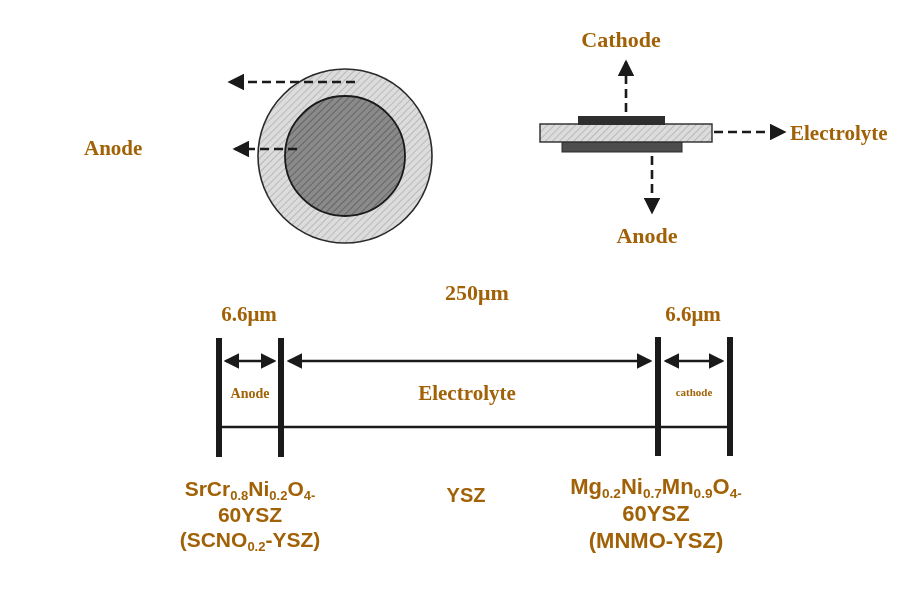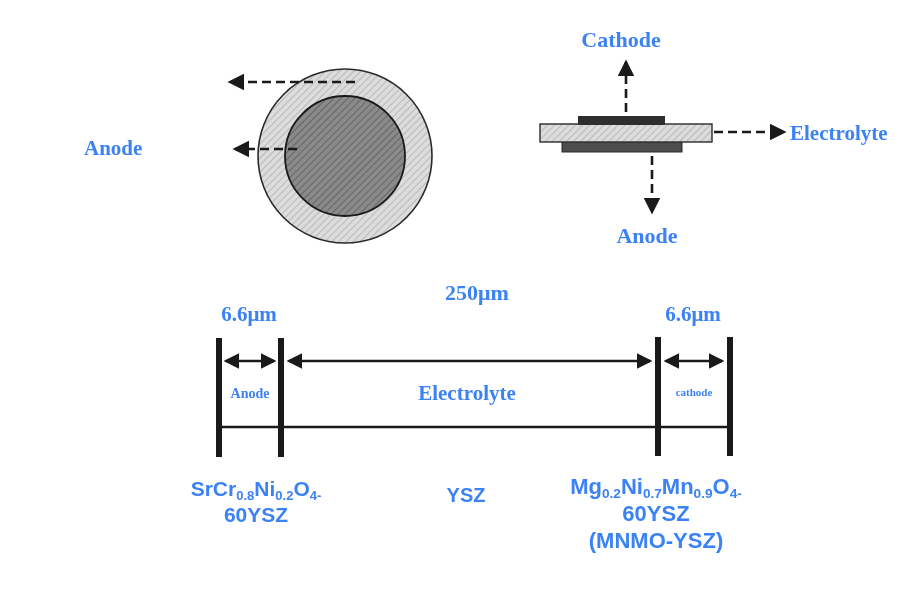--- a/index.html
+++ b/index.html
@@ -3,21 +3,21 @@
 <meta charset="utf-8">
 <style>
   html,body{margin:0;padding:0;}
   body{
     width:923px;height:594px;position:relative;overflow:hidden;
     background:#ffffff;color:#1a1a1a;
     font-family:"Liberation Serif",serif;
   }
   .stage{position:absolute;inset:0;}
   svg.layer{position:absolute;left:0;top:0;}
-  .lbl{position:absolute;font-weight:bold;white-space:nowrap;color:#3b82f6;}
+  .lbl{position:absolute;font-weight:bold;white-space:nowrap;color:#a16207;}
   .centered{transform:translateX(-50%);text-align:center;}
   .serif{font-family:"Liberation Serif",serif;}
   .sans{font-family:"Liberation Sans",sans-serif;}
   .sub{font-size:0.62em;position:relative;bottom:-0.28em;}
   .matblock{line-height:1.22;font-weight:bold;}
 </style>
 </head>
 <body>
 
 <div class="stage">
@@ -74,23 +74,24 @@
   <div class="lbl serif centered" style="left:647px;top:223px;font-size:22px;">Anode</div>
 
   <div class="lbl serif centered" style="left:249px;top:302px;font-size:21px;">6.6μm</div>
   <div class="lbl serif centered" style="left:477px;top:280px;font-size:22px;">250μm</div>
   <div class="lbl serif centered" style="left:693px;top:302px;font-size:21px;">6.6μm</div>
 
   <div class="lbl serif centered" style="left:250px;top:386px;font-size:14px;">Anode</div>
   <div class="lbl serif centered" style="left:467px;top:381px;font-size:21px;">Electrolyte</div>
   <div class="lbl serif centered" style="left:694px;top:386px;font-size:11px;">cathode</div>
 
-  <div class="lbl sans centered matblock" style="left:256px;top:476px;font-size:21px;">
+  <div class="lbl sans centered matblock" style="left:250px;top:476px;font-size:21px;">
     <div><span>SrCr</span><span class="sub">0.8</span><span>Ni</span><span class="sub">0.2</span><span>O</span><span class="sub">4-</span></div>
     <div>60YSZ</div>
+    <div><span>(SCNO</span><span class="sub">0.2</span><span>-YSZ)</span></div>
   </div>
 
   <div class="lbl sans centered" style="left:466px;top:484px;font-size:20px;">YSZ</div>
 
   <div class="lbl sans centered matblock" style="left:656px;top:474px;font-size:22px;">
     <div><span>Mg</span><span class="sub">0.2</span><span>Ni</span><span class="sub">0.7</span><span>Mn</span><span class="sub">0.9</span><span>O</span><span class="sub">4-</span></div>
     <div>60YSZ</div>
     <div><span>(MNMO-YSZ)</span></div>
   </div>
 

